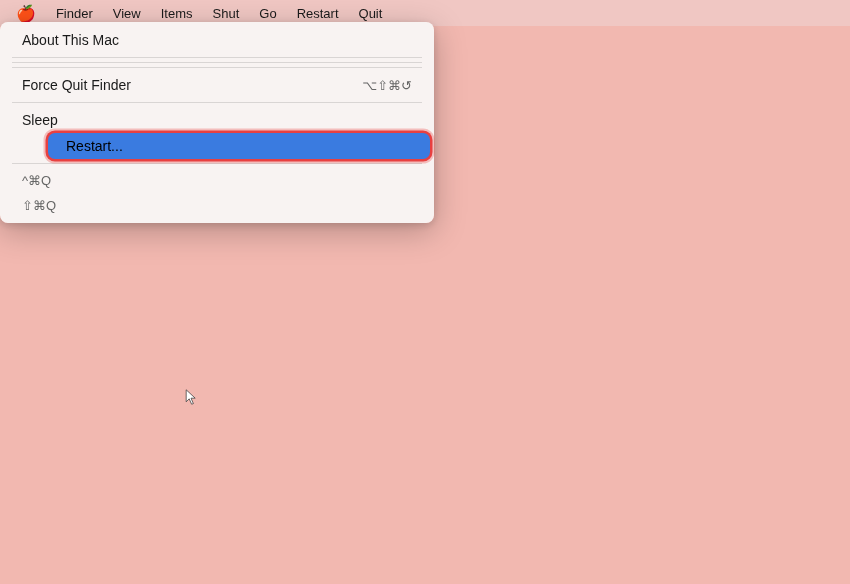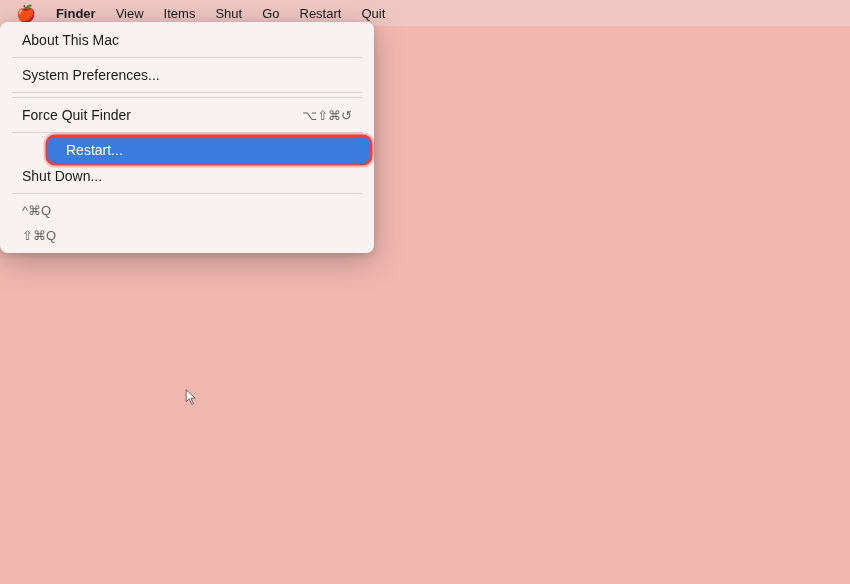--- a/index.html
+++ b/index.html
@@ -39,29 +39,29 @@
     }
 
     .menu-bar-apple {
       font-size: 16px;
       padding: 2px 8px;
       border-radius: 4px;
       cursor: pointer;
     }
 
     .menu-bar-item.bold {
-      font-weight: 700;
+      font-weight: 400;
     }
 
     
     .dropdown-menu {
       position: absolute;
       top: 22px;
       left: 0px;
-      width: 374px;
+      width: 434px;
       background: rgba(248, 245, 244, 0.97);
       border-radius: 8px;
       box-shadow: 0 8px 32px rgba(0,0,0,0.25), 0 2px 8px rgba(0,0,0,0.15);
       padding: 5px 0;
       z-index: 100;
     }
 
     .menu-item {
       display: flex;
       align-items: center;
@@ -70,21 +70,21 @@
       font-size: 14px;
       color: #1a1a1a;
       cursor: pointer;
       border-radius: 5px;
       margin: 0 4px;
       min-height: 24px;
     }
 
     .menu-item.highlighted {
       background: #3a7be0;
-      color: #ffffff;
+      color: #000000;
       border-radius: 7px;
       box-shadow: 0 0 0 2.5px #e84040, 0 0 0 4.5px rgba(232,64,64,0.3);
       margin-left: 48px;
     }
 
     .menu-item .shortcut {
       color: #666;
       font-size: 13px;
       display: flex;
       align-items: center;
@@ -130,46 +130,43 @@
 </div>
 
 <div class="dropdown-menu">
 
   <div class="menu-item">
     <span class="menu-item-text">About This Mac</span>
   </div>
 
   <div class="menu-separator"></div>
 
-  <div class="menu-item">
-    <span class="menu-item-text">System Preferences...</span>
-  </div>
 
 
   <div class="menu-separator"></div>
 
 
   <div class="menu-separator"></div>
 
   <div class="menu-item">
     <span class="menu-item-text">Force Quit Finder</span>
     <span class="shortcut">⌥⇧⌘↺</span>
   </div>
 
   <div class="menu-separator"></div>
 
+  <div class="menu-item">
+    <span class="menu-item-text">Sleep</span>
+  </div>
 
   <div class="menu-item highlighted">
     <span class="menu-item-text">Restart...</span>
 
   </div>
 
-  <div class="menu-item">
-    <span class="menu-item-text">Shut Down...</span>
-  </div>
 
   <div class="menu-separator"></div>
 
   <div class="menu-item">
     <span class="shortcut">^⌘Q</span>
   </div>
 
   <div class="menu-item">
     <span class="shortcut">⇧⌘Q</span>
   </div>

